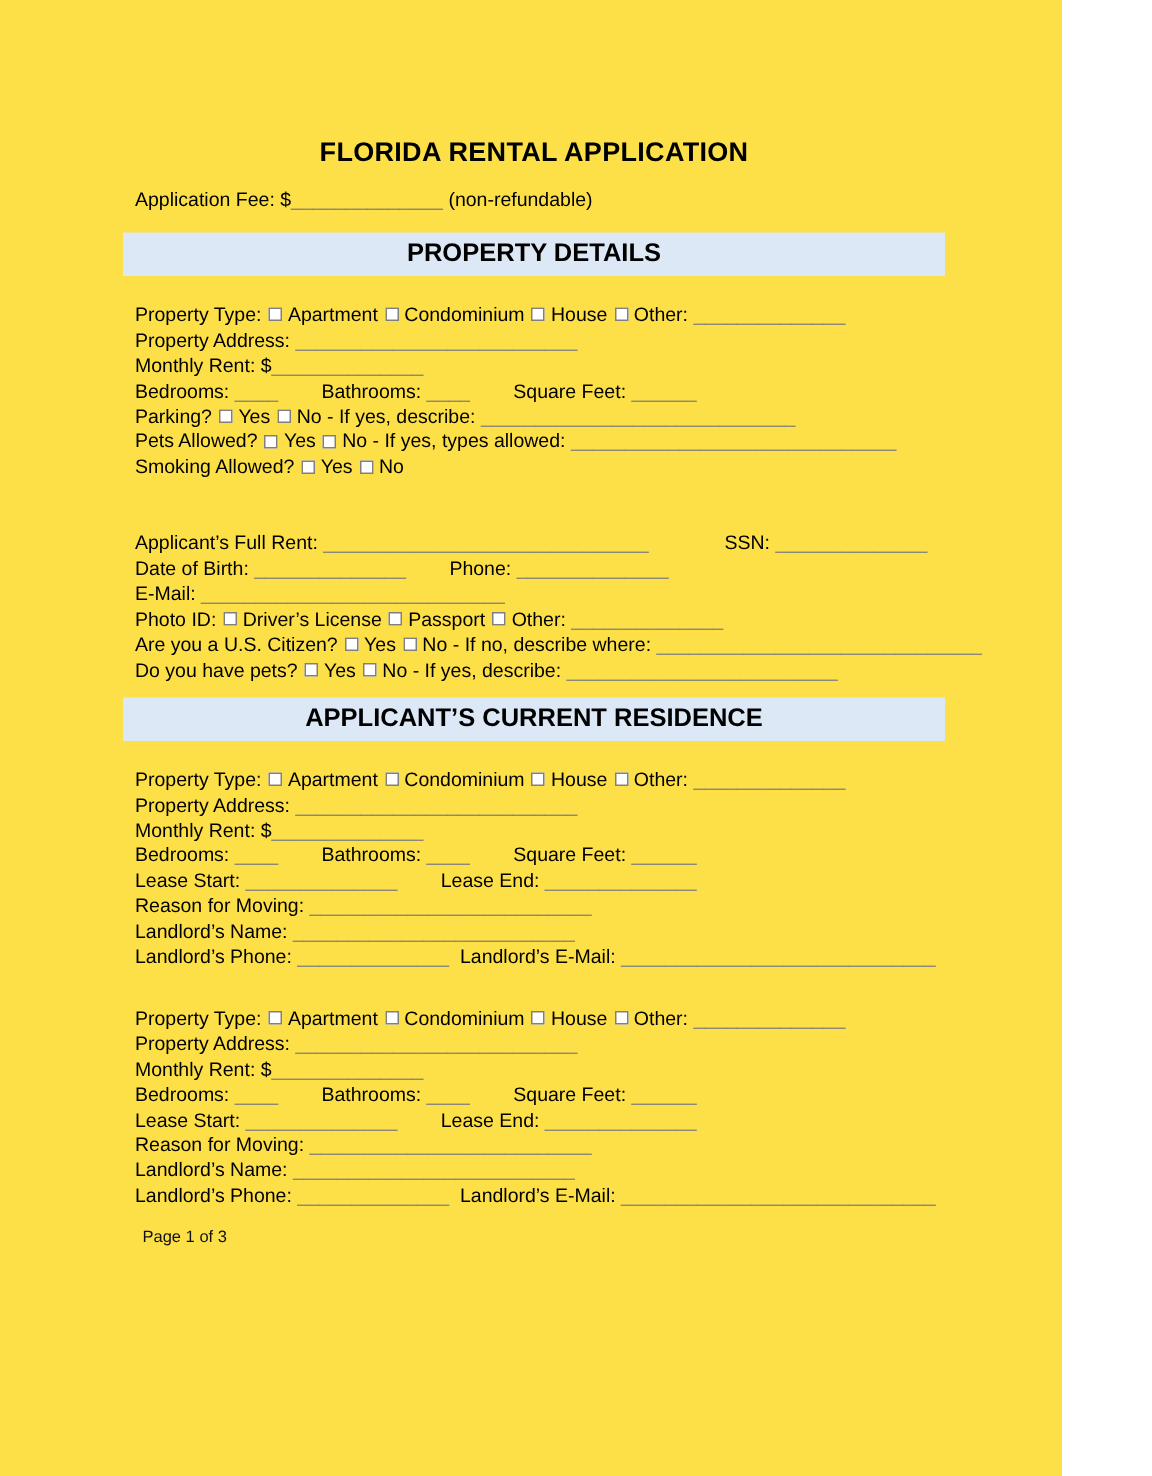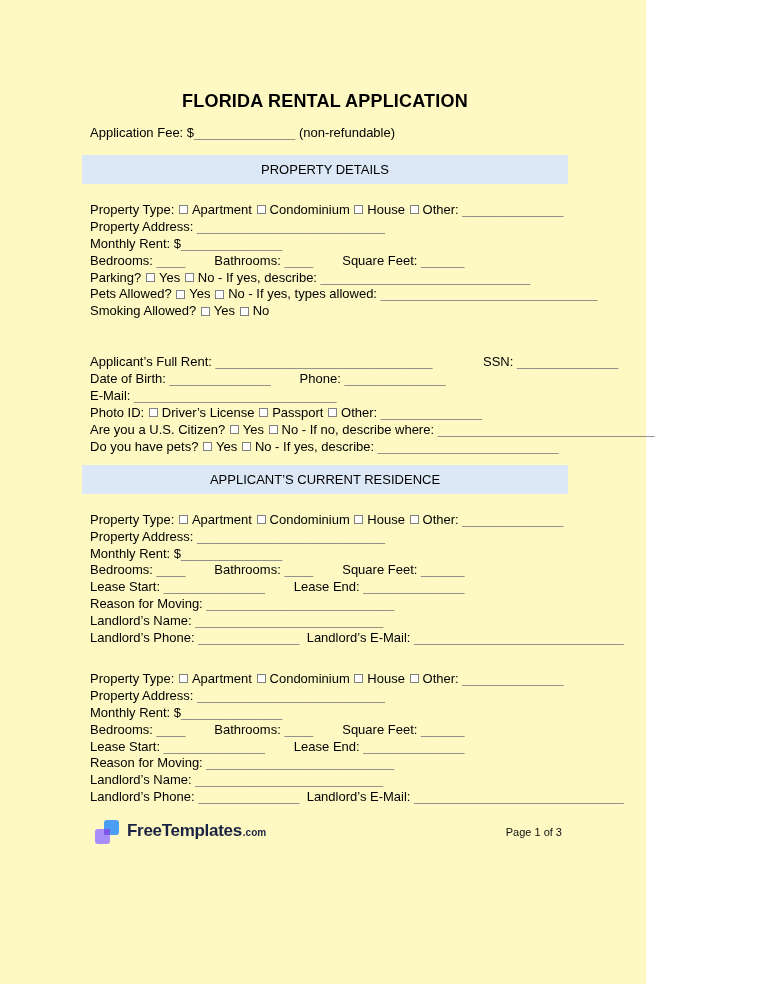--- a/index.html
+++ b/index.html
@@ -4,24 +4,24 @@
 <style>
   html, body { margin: 0; padding: 0; background: #ffffff; }
   body {
     width: 768px; height: 984px;
     font-family: "Liberation Sans", sans-serif;
     color: #000;
     overflow: hidden;
   }
   .page {
     box-sizing: border-box;
-    width: 646px; height: 984px;
+    width: 708px; height: 984px;
     padding: 91px 78px 0 82px;
     position: relative;
-    background: #fef9c3;
+    background: #fde047;
   }
   .title {
     margin: 0;
     font-size: 18px; line-height: 21px;
     font-weight: bold;
     text-align: center;
     letter-spacing: 0.2px;
   }
   .fee-wrap { margin-top: 13px; padding-left: 8px; }
   .line {
@@ -38,21 +38,21 @@
     background: #fff;
     margin: 0 4px 0 1px;
     vertical-align: -0.5px;
   }
   .section { margin-top: 0; }
   .section.first { margin-top: 13px; }
   .section-bar {
     height: 29px;
     background: #dce8f5;
     display: flex; align-items: center; justify-content: center;
-    font-size: 13px; font-weight: normal;
+    font-size: 17px; font-weight: bold;
   }
   .body { padding: 18px 0 15px 8px; }
   #section-1 .body { padding: 19px 0 9px 8px; }
   #section-2 .body { padding: 18px 0 6px 8px; }
   #section-3 .body { padding: 18px 0 0 8px; }
   .footer {
     margin-top: 13px;
     display: flex; justify-content: space-between; align-items: center;
     padding: 0 6px 0 13px;
   }
@@ -129,24 +129,16 @@
         <div class="line"><span class="txt">Monthly Rent: $</span><span class="blank">______________</span></div>
         <div class="line"><span class="txt">Bedrooms: </span><span class="blank">____</span><span class="txt">        Bathrooms: </span><span class="blank">____</span><span class="txt">        Square Feet: </span><span class="blank">______</span></div>
         <div class="line"><span class="txt">Lease Start: </span><span class="blank">______________</span><span class="txt">        Lease End: </span><span class="blank">______________</span></div>
         <div class="line"><span class="txt">Reason for Moving: </span><span class="blank">__________________________</span></div>
         <div class="line"><span class="txt">Landlord’s Name: </span><span class="blank">__________________________</span></div>
         <div class="line"><span class="txt">Landlord’s Phone: </span><span class="blank">______________</span><span class="txt">  Landlord’s E-Mail: </span><span class="blank">_____________________________</span></div>
       </div>
   </div>
 
   <div class="footer">
-    <div class="brand">
-      <span class="logo-icon">
-        <span class="sq blue"></span>
-        <span class="sq purple"></span>
-        <span class="sq overlap"></span>
-      </span>
-      <span class="brand-text"><span class="brand-name">FreeTemplates</span><span class="brand-suffix">.com</span></span>
-    </div>
     <div class="page-num">Page 1 of 3</div>
   </div>
 
 </div>
 
 </body></html>

